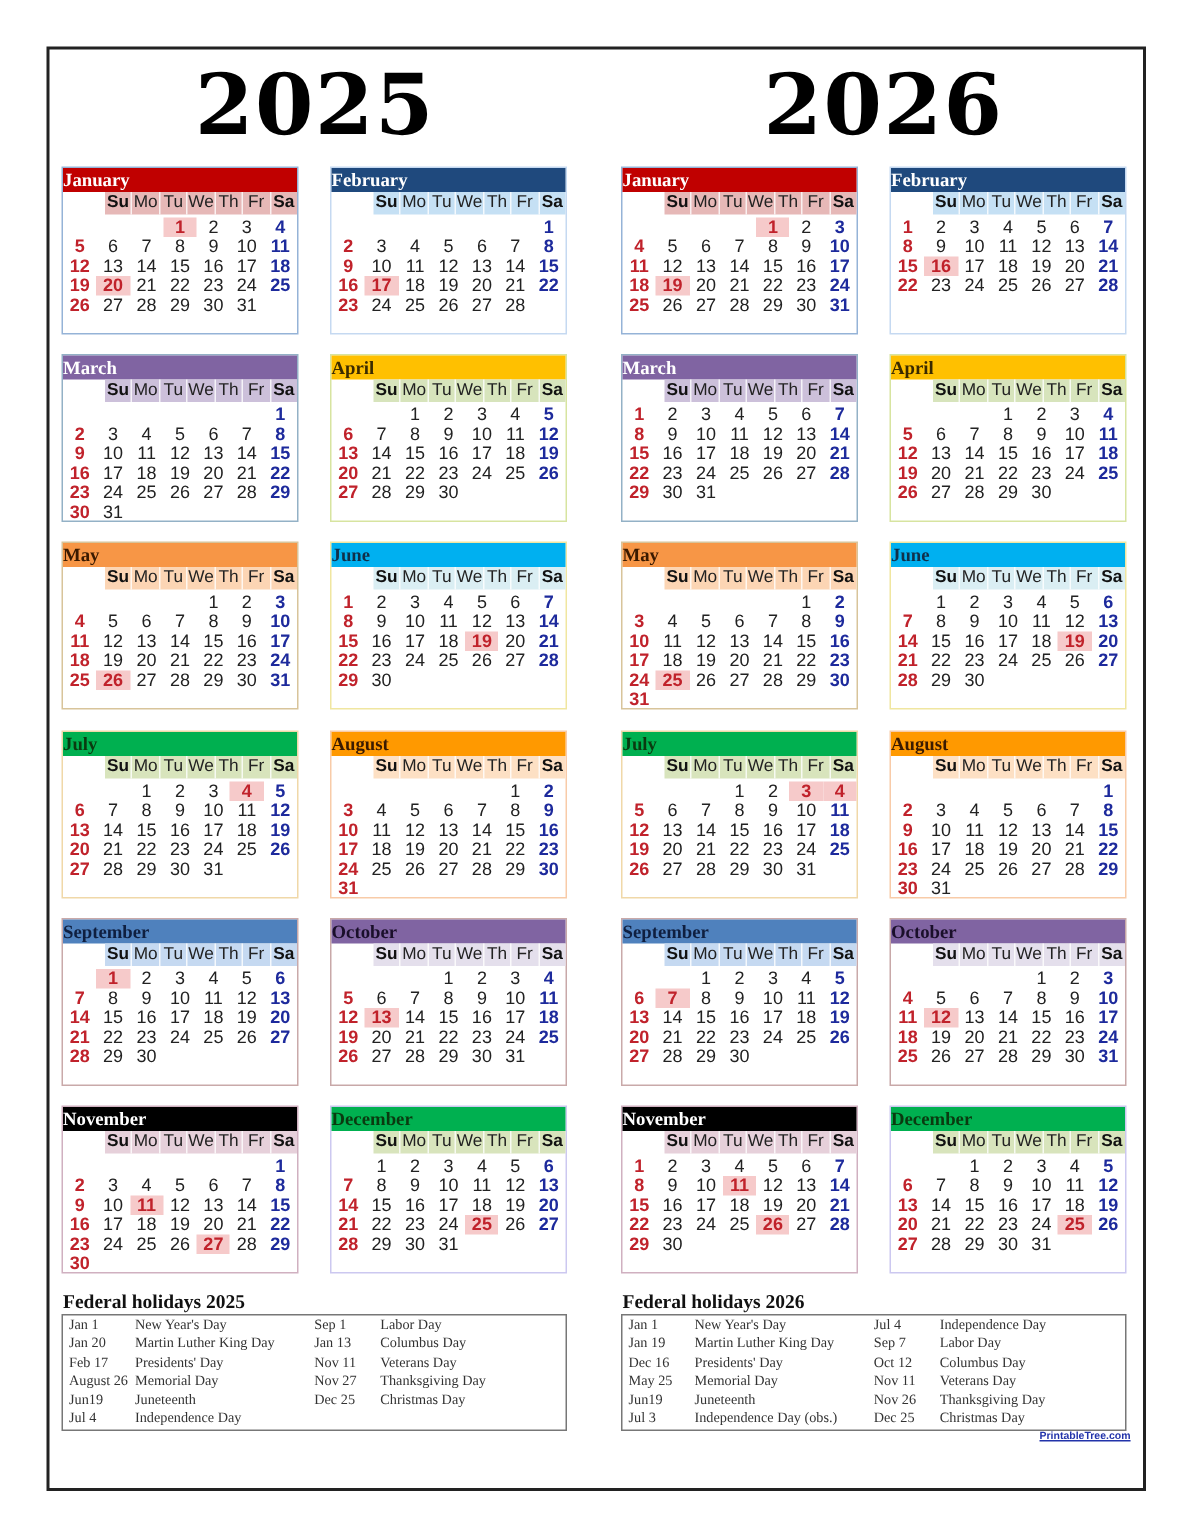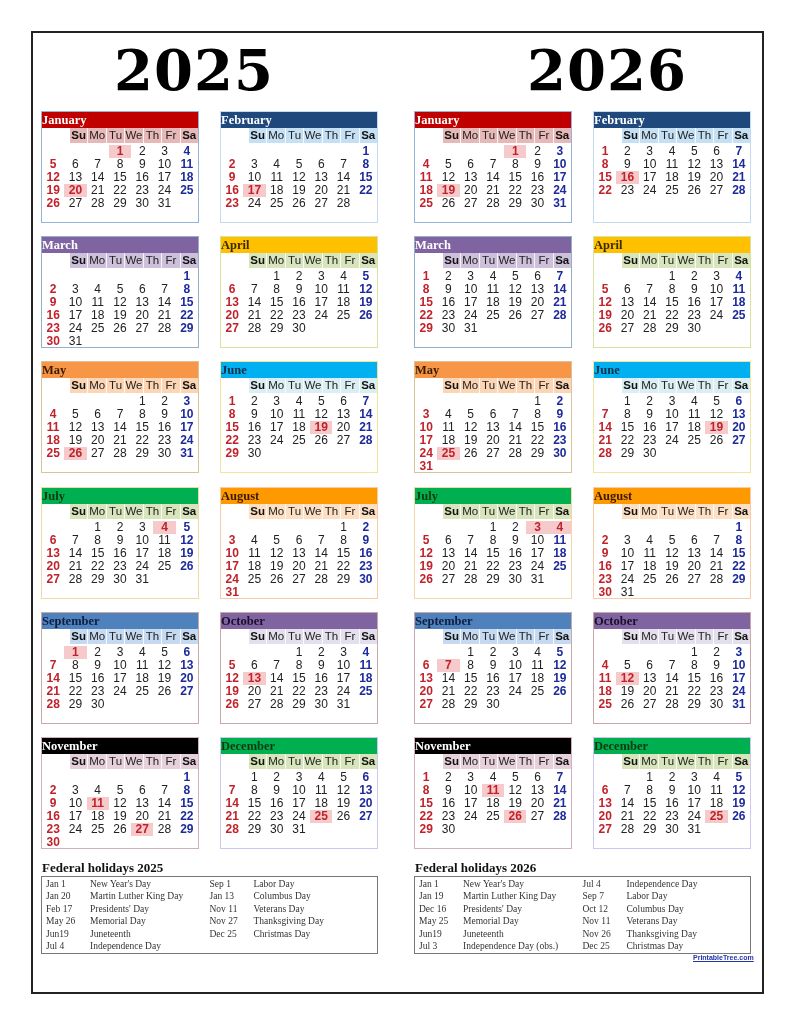--- a/index.html
+++ b/index.html
@@ -54,22 +54,22 @@
   .credit {
     position: absolute; font-size: 7px; color: #2233aa; text-decoration: underline;
     font-weight: bold;
   }
 </style>
 </head>
 <body>
 
 <div class="page-border"></div>
 
-<div class="year-title" style="left:26px;">2025</div>
-<div class="year-title" style="left:439px;">2026</div>
+<div class="year-title" style="left:42px;">2025</div>
+<div class="year-title" style="left:421px;">2026</div>
 
 <div id="months-root">
     <div class="month" style="left: 41px; top: 111px; border-color: rgb(149, 179, 215);">
       <div class="month-head" style="background: rgb(192, 0, 0); color: rgb(255, 255, 255);">January</div>
       <div class="dow-row" style="background: rgb(230, 184, 183);">
         <div class="dow su">Su</div>
         <div class="dow">Mo</div>
         <div class="dow">Tu</div>
         <div class="dow">We</div>
         <div class="dow">Th</div>
@@ -1529,21 +1529,21 @@
         </div>
         <div class="hol-row">
           <span class="hol-date">Jan 20</span>
           <span class="hol-name">Martin Luther King Day</span>
         </div>
         <div class="hol-row">
           <span class="hol-date">Feb 17</span>
           <span class="hol-name">Presidents' Day</span>
         </div>
         <div class="hol-row">
-          <span class="hol-date">May 26</span>
+          <span class="hol-date">August 26</span>
           <span class="hol-name">Memorial Day</span>
         </div>
         <div class="hol-row">
           <span class="hol-date">Jun19</span>
           <span class="hol-name">Juneteenth</span>
         </div>
         <div class="hol-row">
           <span class="hol-date">Jul 4</span>
           <span class="hol-name">Independence Day</span>
         </div>

